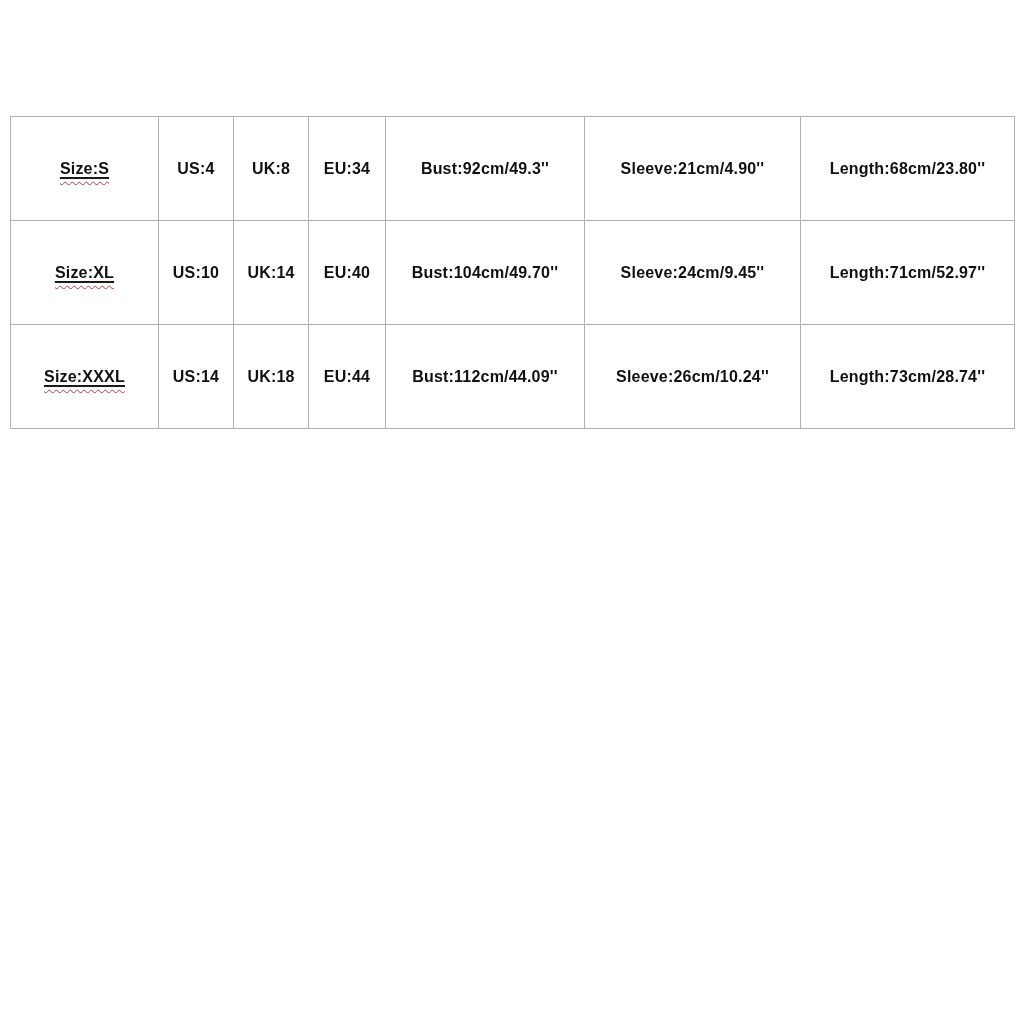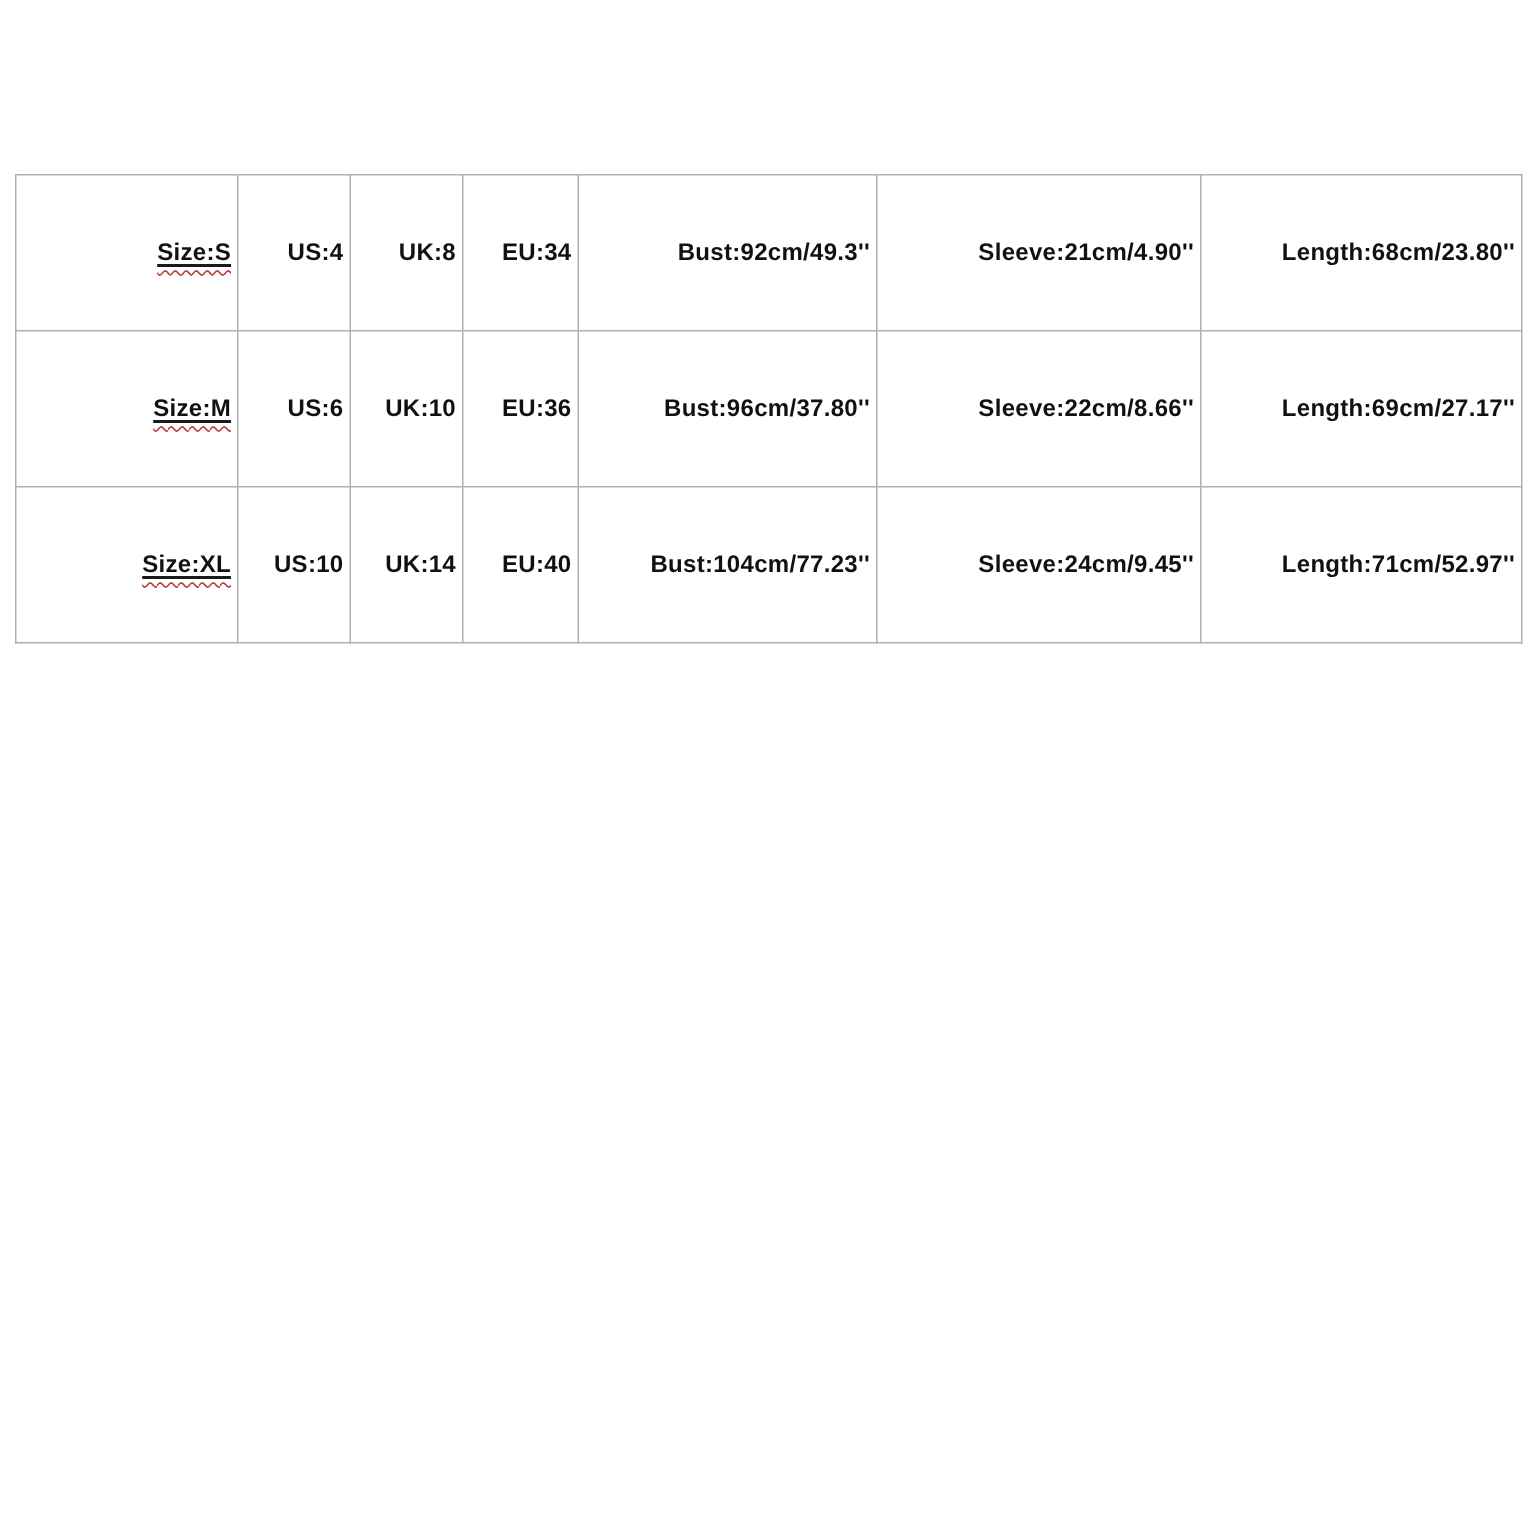--- a/index.html
+++ b/index.html
@@ -23,21 +23,21 @@
     left: 10px;
     top: 116px;
     width: 1004px;
     border-collapse: collapse;
     table-layout: fixed;
     border: 1px solid #8f8f8f;
   }
   table.size-table td {
     border: 1px solid #b0b0b0;
     height: 103px;
-    text-align: right;
+    text-align: center;
     vertical-align: middle;
     font-weight: bold;
     font-size: 16px;
     color: #111111;
     letter-spacing: 0.2px;
     padding: 0 4px;
     overflow: hidden;
     white-space: nowrap;
   }
   col.c-size   { width: 148px; }
@@ -82,43 +82,43 @@
       <span class="size-underline"><span class="size-wavy">Size:S</span></span>
     </td>
     <td>US:4</td>
     <td>UK:8</td>
     <td>EU:34</td>
     <td>Bust:92cm/49.3''</td>
     <td>Sleeve:21cm/4.90''</td>
     <td>Length:68cm/23.80''</td>
   </tr>
 
-  <tr>
-    <td>
-      <span class="size-underline"><span class="size-wavy">Size:M</span></span>
-    </td>
-    <td>US:6</td>
-    <td>UK:10</td>
-    <td>EU:36</td>
-    <td>Bust:96cm/37.80''</td>
-    <td>Sleeve:22cm/8.66''</td>
-    <td>Length:69cm/27.17''</td>
-  </tr>
 
 
   <tr>
     <td>
       <span class="size-underline"><span class="size-wavy">Size:XL</span></span>
     </td>
     <td>US:10</td>
     <td>UK:14</td>
     <td>EU:40</td>
-    <td>Bust:104cm/77.23''</td>
+    <td>Bust:104cm/49.70''</td>
     <td>Sleeve:24cm/9.45''</td>
     <td>Length:71cm/52.97''</td>
   </tr>
 
 
+  <tr>
+    <td>
+      <span class="size-underline"><span class="size-wavy">Size:XXXL</span></span>
+    </td>
+    <td>US:14</td>
+    <td>UK:18</td>
+    <td>EU:44</td>
+    <td>Bust:112cm/44.09''</td>
+    <td>Sleeve:26cm/10.24''</td>
+    <td>Length:73cm/28.74''</td>
+  </tr>
 
 
 </tbody>
   </table>
 </div>
 
 </body></html>

